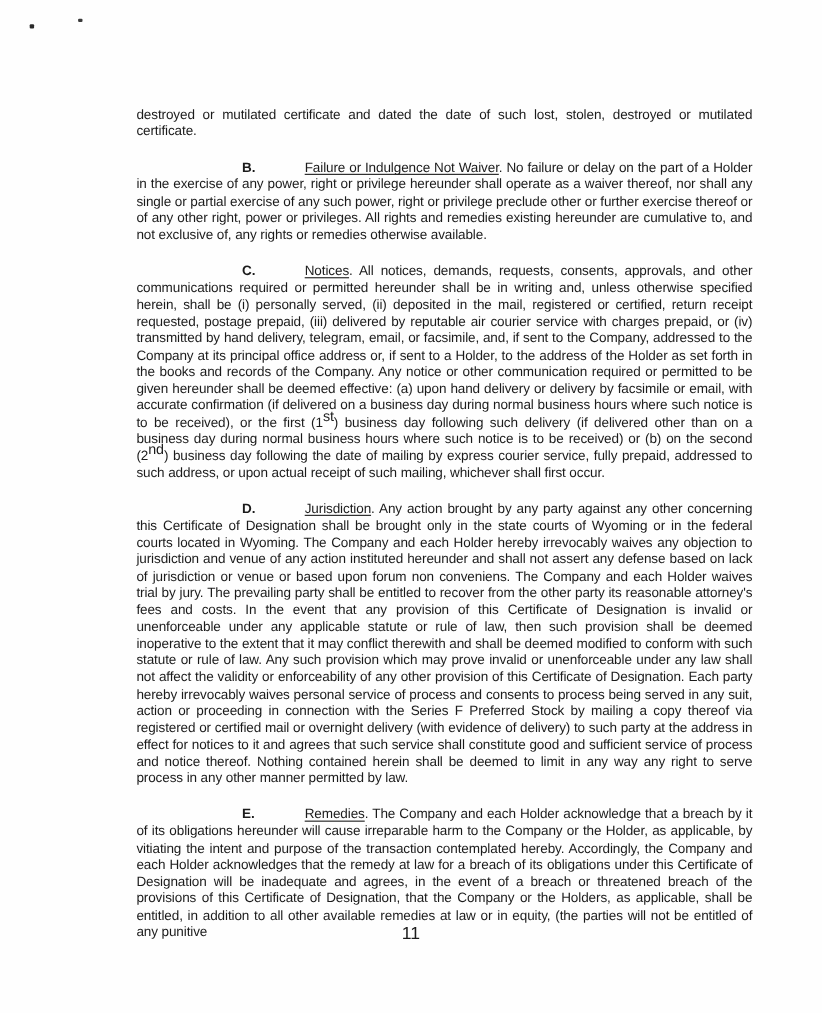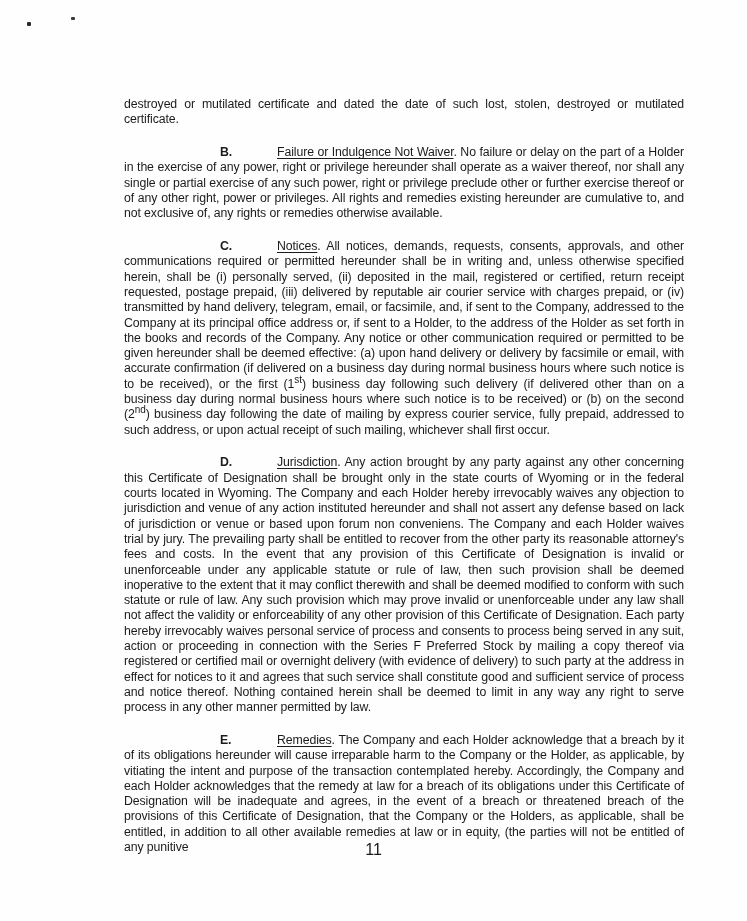--- a/index.html
+++ b/index.html
@@ -44,21 +44,21 @@
     width: 57px;
     font-weight: bold;
     text-indent: 0;
   }
   .heading {
     text-decoration: underline;
     text-underline-offset: 1.5px;
   }
   .run-italic { }
   sup.run-sup {
-    font-size: 10px;
+    font-size: 13px;
     line-height: 0;
     vertical-align: super;
   }
   .footer {
     position: absolute;
     left: 0;
     top: 841px;
     width: 747px;
     text-align: center;
     font-size: 16px;

